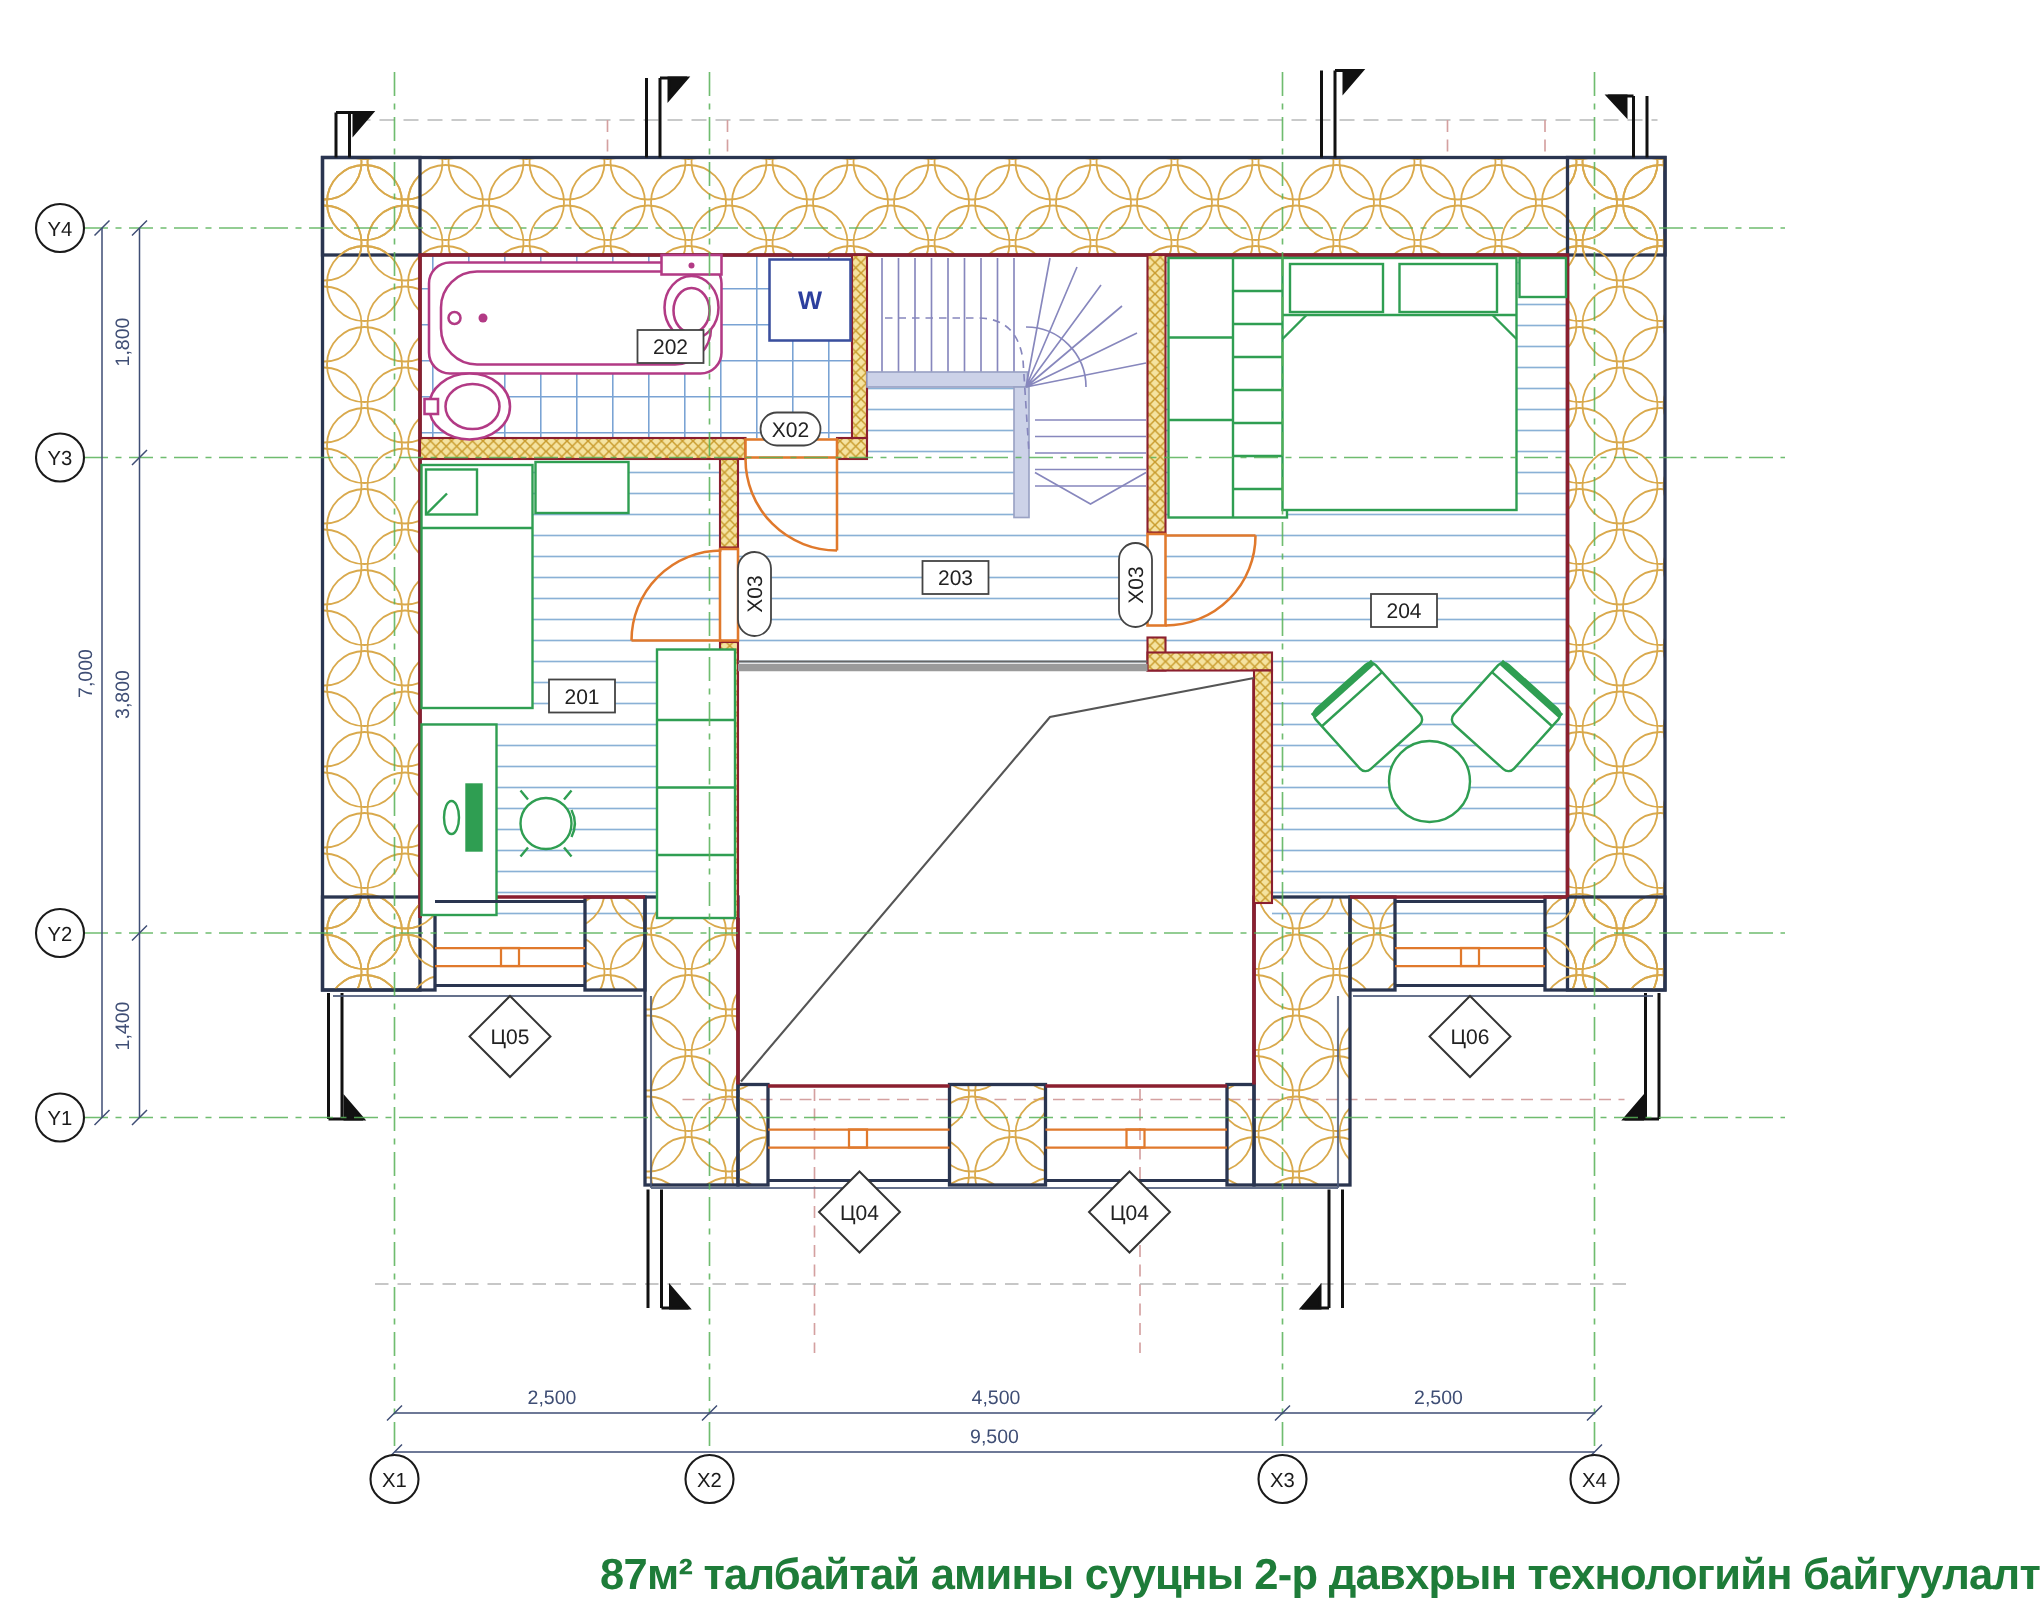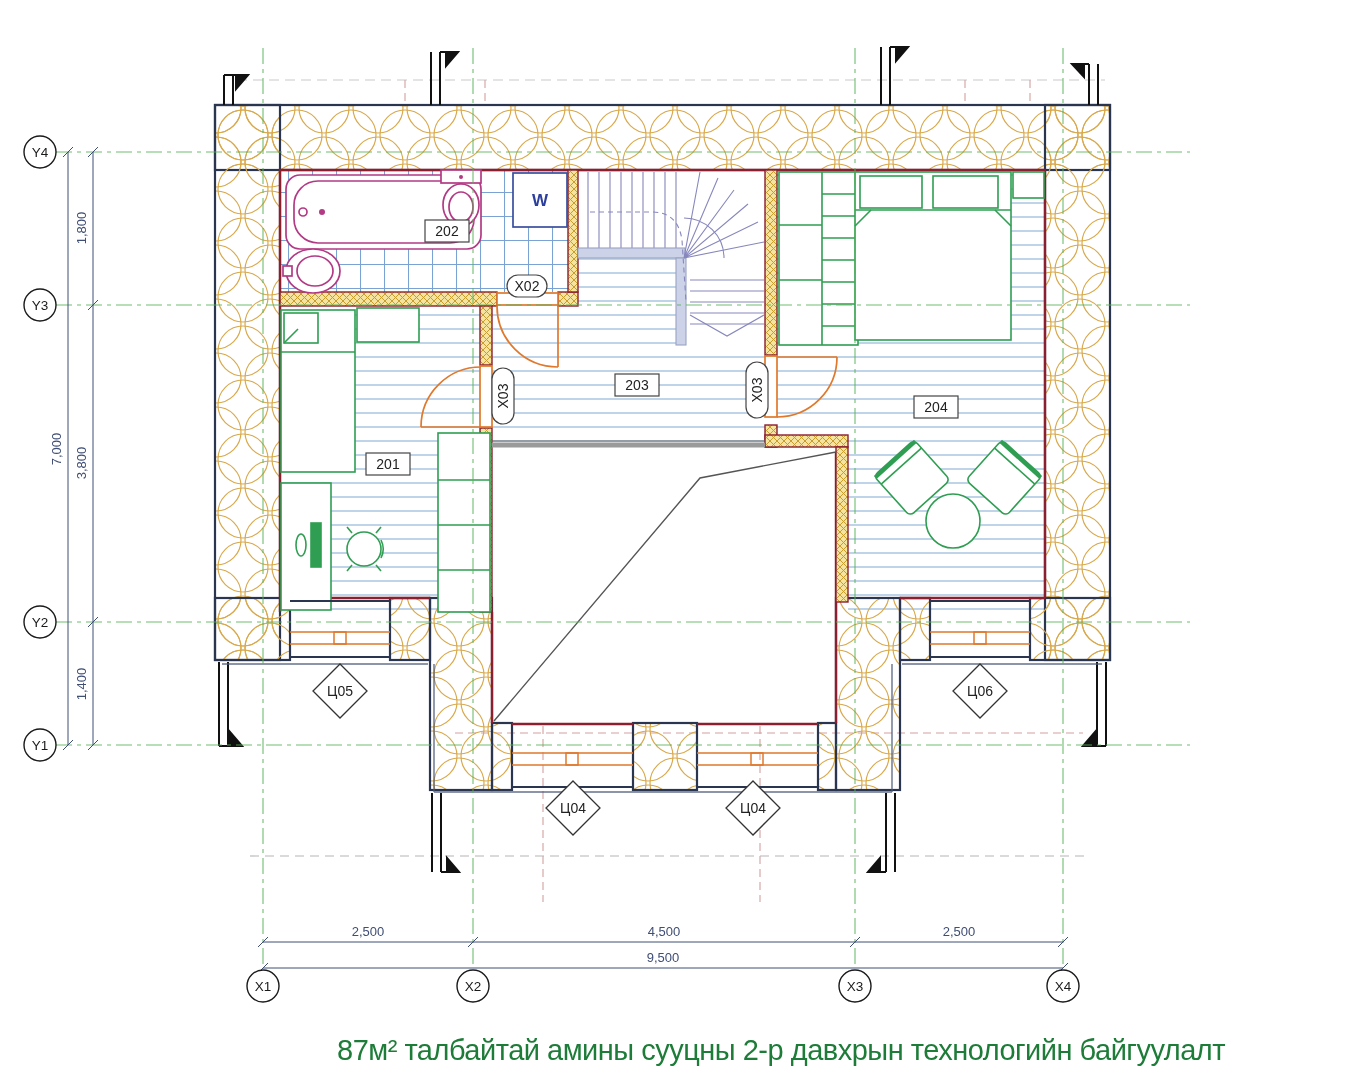--- a/index.html
+++ b/index.html
@@ -4,21 +4,21 @@
 <style>
   html,body{margin:0;padding:0;background:#fff;}
   #canvas{position:relative;width:1360px;height:1077px;background:#fff;overflow:hidden;
           font-family:"Liberation Sans",sans-serif;}
   svg text{font-family:"Liberation Sans",sans-serif;}
   .dimtext{font-size:13px;fill:#3f4e75;text-anchor:middle;}
   .bubbletext{font-size:13.5px;fill:#1a1a1a;text-anchor:middle;}
   .lbltext{font-size:14px;fill:#222;text-anchor:middle;}
   .wtext{font-size:17px;fill:#2c3f9e;text-anchor:middle;font-weight:bold;}
   #title{position:absolute;left:337px;top:1034px;width:1023px;white-space:nowrap;
-         font-size:29px;font-weight:normal;color:#1e7c39;letter-spacing:-0.5px;}
+         font-size:29px;font-weight:bold;color:#1e7c39;letter-spacing:-0.5px;text-align:right;}
 </style>
 </head>
 <body>
 
 <div id="canvas">
 <svg width="1360" height="1077" viewBox="0 0 1360 1077">
   <defs>
     <pattern id="insul" width="54" height="54" patternUnits="userSpaceOnUse">
       <circle cx="27" cy="27" r="25" fill="none" stroke="#d9a94c" stroke-width="1.2"></circle>
       <circle cx="0" cy="0" r="25" fill="none" stroke="#d9a94c" stroke-width="1.2"></circle>

